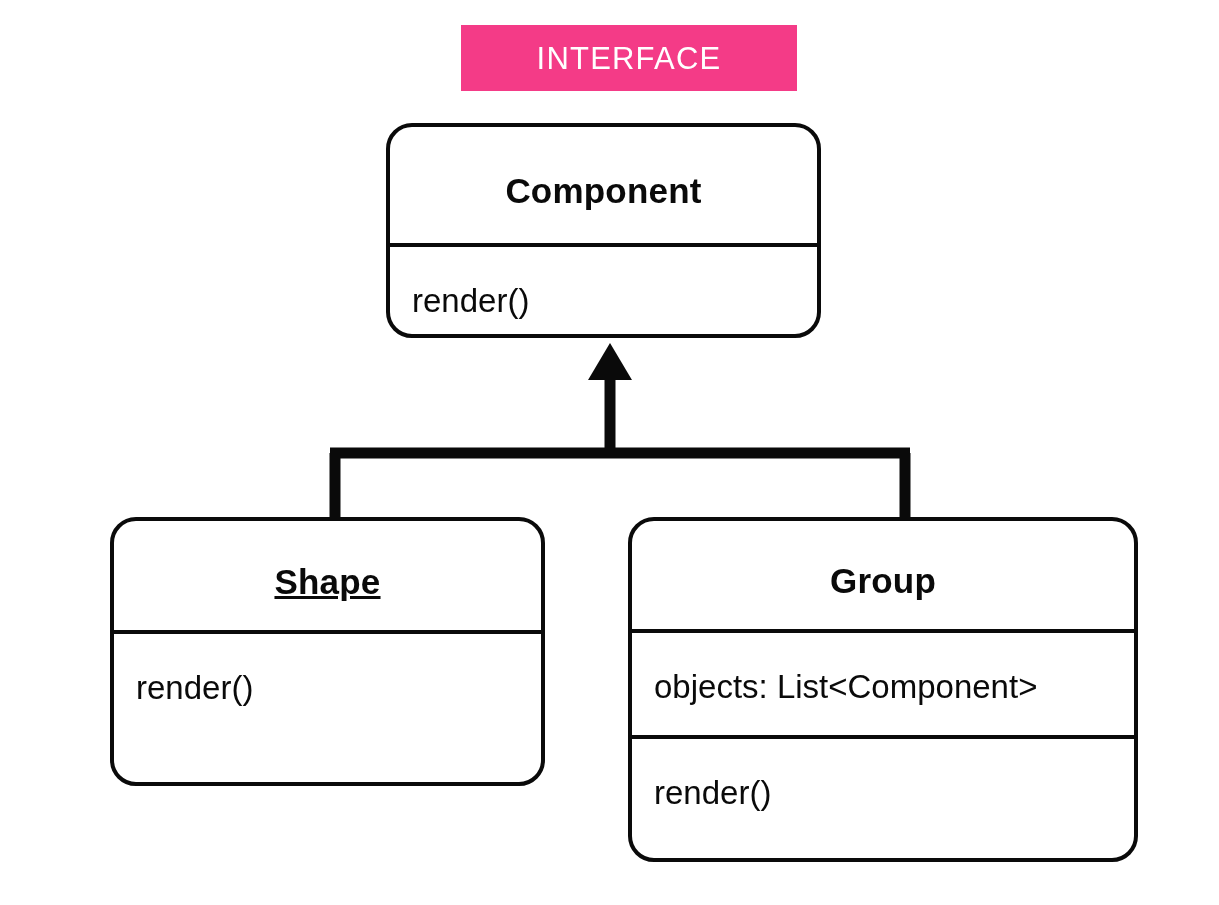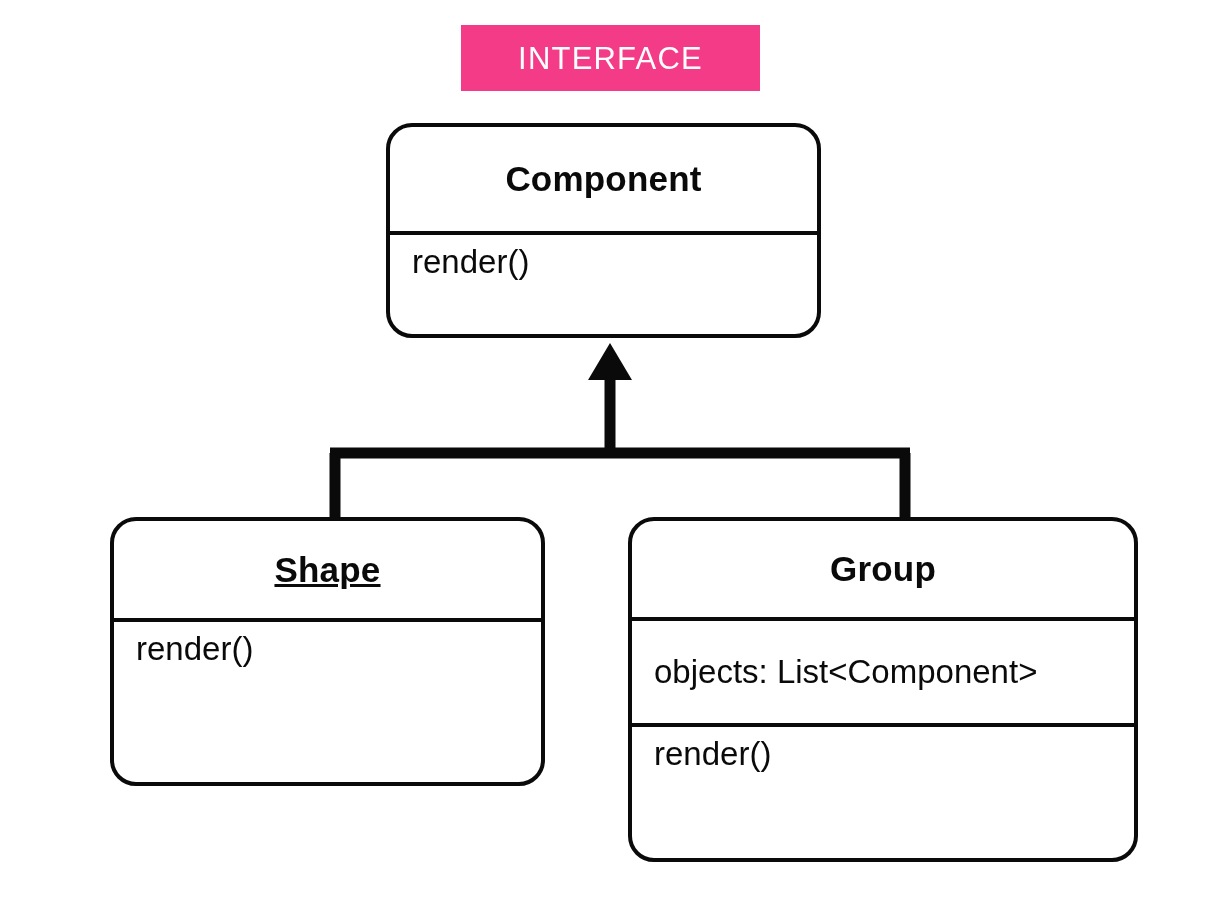--- a/index.html
+++ b/index.html
@@ -18,21 +18,21 @@
     height: 905px;
     background: #ffffff;
     overflow: hidden;
   }
 
   
   .stereotype-badge {
     position: absolute;
     left: 461px;
     top: 25px;
-    width: 299px;
+    width: 336px;
     height: 66px;
     display: flex;
     align-items: center;
     justify-content: center;
     color: #ffffff;
     font-size: 31px;
     font-weight: 400;
     letter-spacing: 1.2px;
     line-height: 1;
     box-sizing: border-box;
@@ -56,27 +56,28 @@
     border-top: 4px solid #0a0a0a;
   }
   .uml-title {
     display: flex;
     align-items: center;
     justify-content: center;
     font-size: 35px;
     font-weight: 700;
     color: #0a0a0a;
     letter-spacing: 0.2px;
+    margin-top: 12px;
   }
   .uml-members {
     display: flex;
     flex-direction: column;
     justify-content: flex-start;
     padding-left: 22px;
-    padding-top: 0;
+    padding-top: 27px;
   }
   .uml-member {
     font-size: 33px;
     font-weight: 500;
     color: #0a0a0a;
     line-height: 1.62;
     white-space: nowrap;
   }
   .misspelled {
     border-bottom: 2px dotted #c0392b;
@@ -87,21 +88,21 @@
   #class-component { left: 386px; top: 123px;  width: 435px; height: 215px; }
   #class-component .c-title   { height: 104px; }
   #class-component .c-methods { height: 103px; }
 
   #class-shape { left: 110px; top: 517px; width: 435px; height: 269px; }
   #class-shape .c-title   { height: 97px; text-decoration: underline; }
   #class-shape .c-methods { height: 164px; }
 
   #class-group { left: 628px; top: 517px; width: 510px; height: 345px; }
   #class-group .c-title   { height: 96px; }
-  #class-group .c-attrs   { height: 106px; justify-content: center; }
+  #class-group .c-attrs   { height: 106px; }
   #class-group .c-methods { height: 135px; }
 
   
   #connector {
     position: absolute;
     left: 0;
     top: 340px;
     width: 1219px;
     height: 190px;
     z-index: 1;

